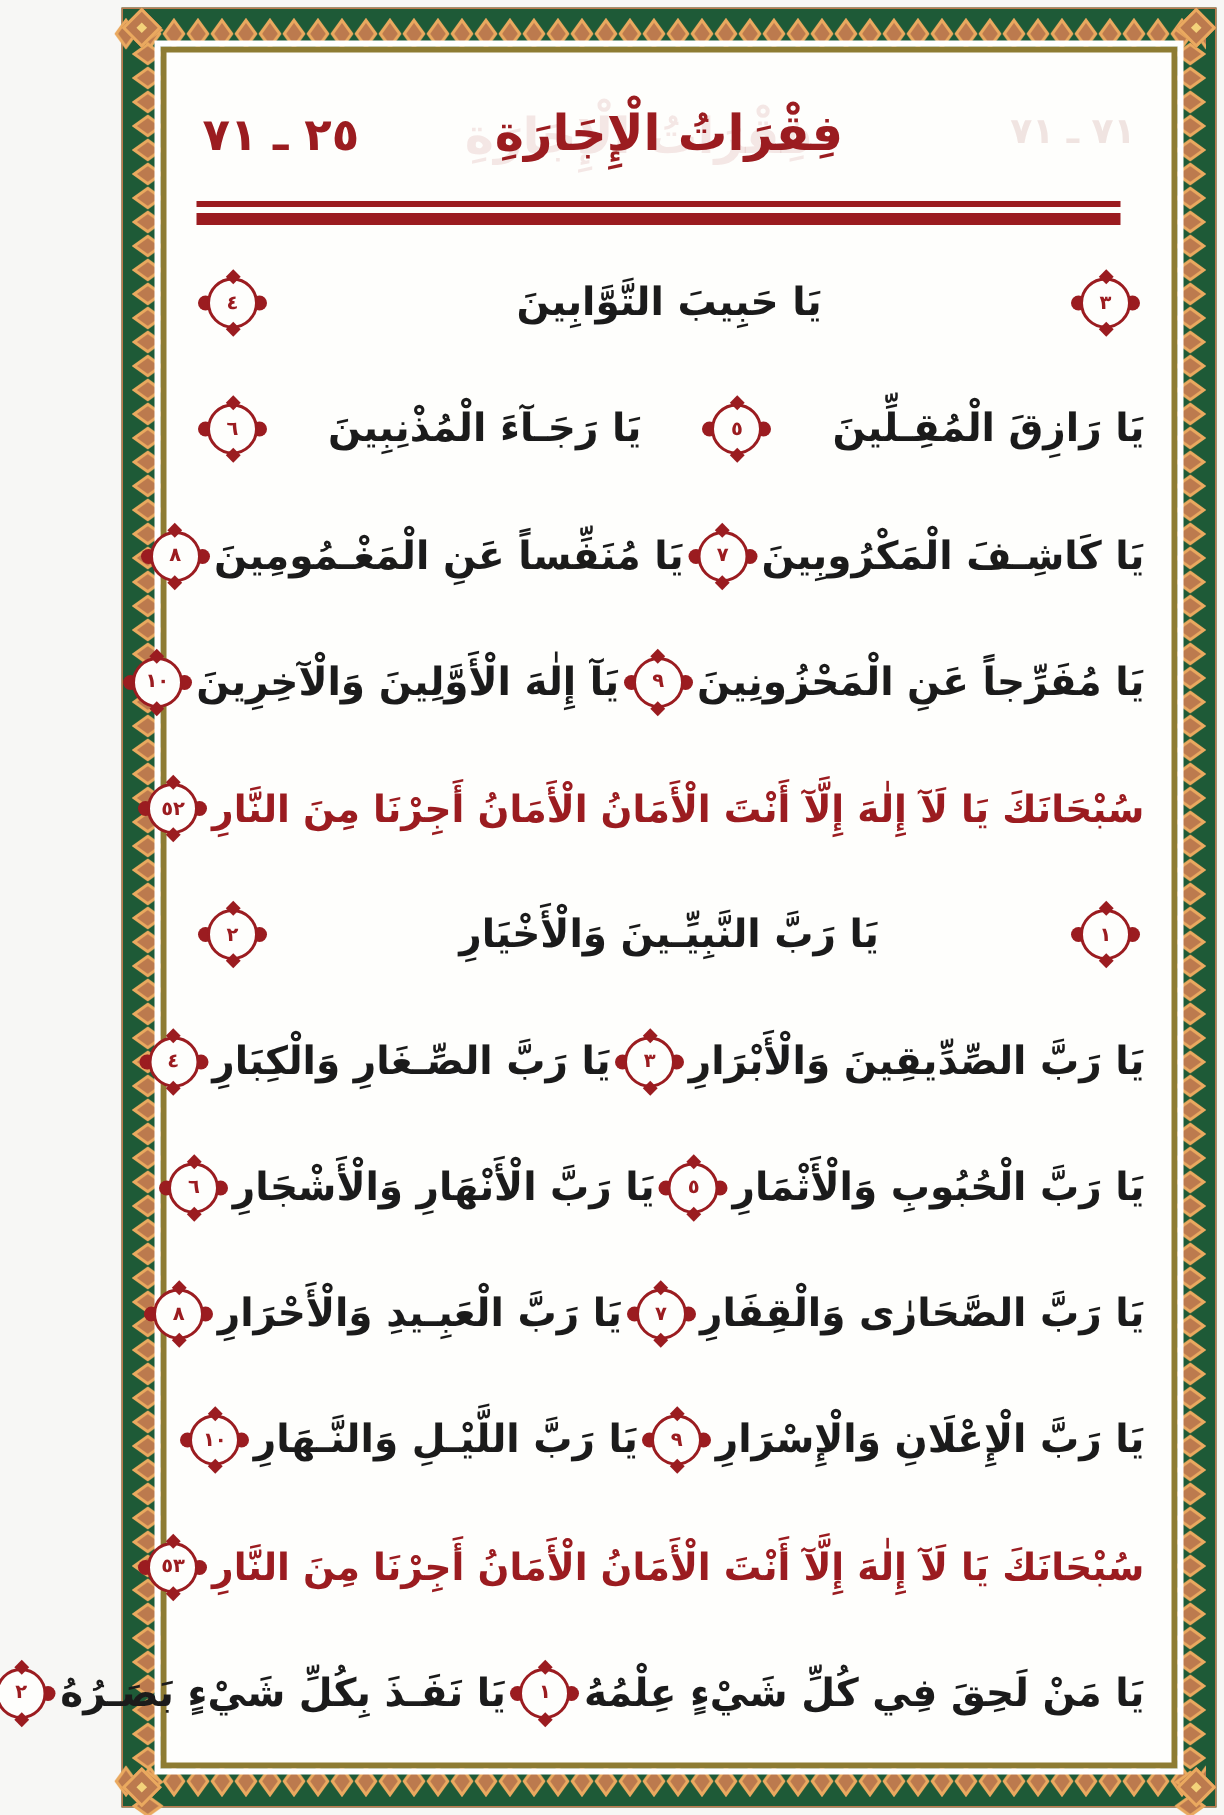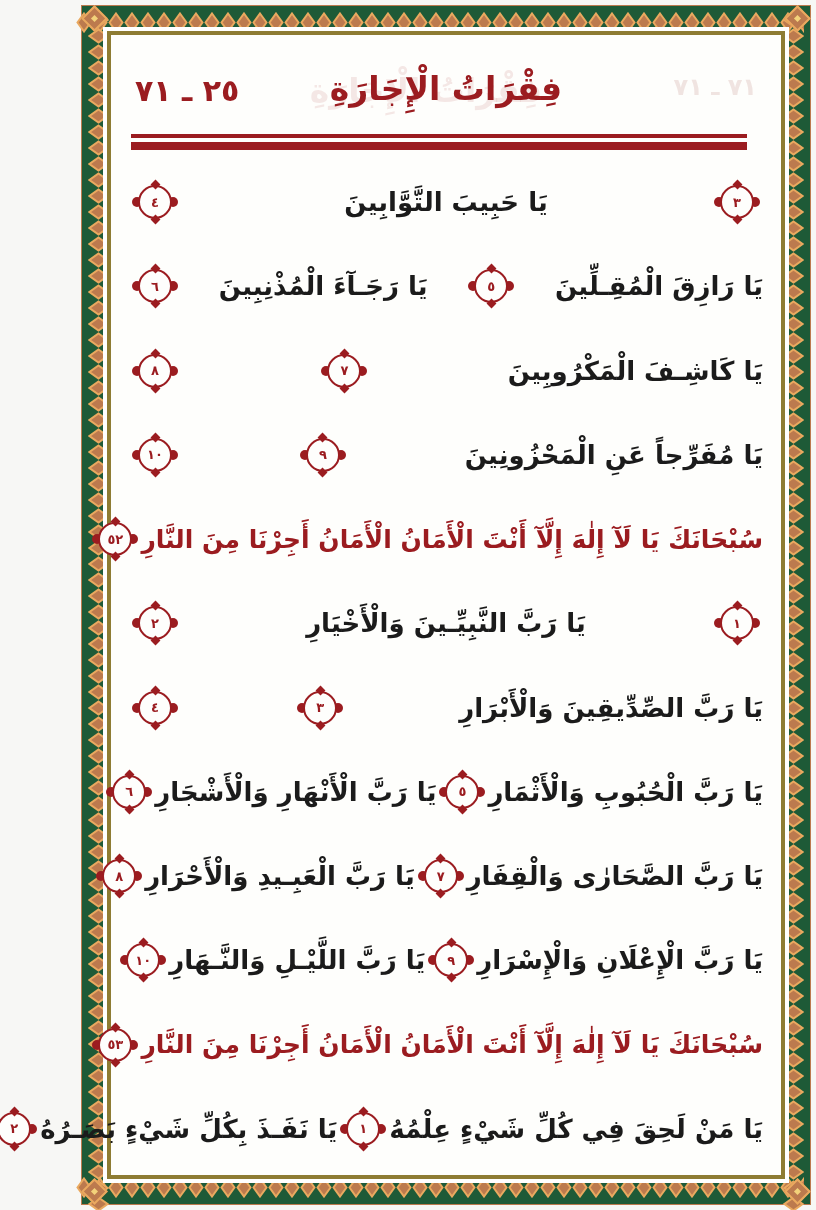--- a/index.html
+++ b/index.html
@@ -192,29 +192,31 @@
           <span class="phrase">يَا رَجَـآءَ الْمُذْنِبِينَ</span>
           <span class="medallion">
             <span class="mnum">٦</span>
           </span>
         </div>
         <div class="row black">
           <span class="phrase">يَا كَاشِـفَ الْمَكْرُوبِينَ</span>
           <span class="medallion">
             <span class="mnum">٧</span>
           </span>
+          <span class="phrase">يَا مُنَفِّساً عَنِ الْمَغْـمُومِينَ</span>
           <span class="medallion">
             <span class="mnum">٨</span>
           </span>
         </div>
         <div class="row black">
           <span class="phrase">يَا مُفَرِّجاً عَنِ الْمَحْزُونِينَ</span>
           <span class="medallion">
             <span class="mnum">٩</span>
           </span>
+          <span class="phrase">يَآ إِلٰهَ الْأَوَّلِينَ وَالْآخِرِينَ</span>
           <span class="medallion">
             <span class="mnum">١٠</span>
           </span>
         </div>
         <div class="row red">
           <span class="phrase">سُبْحَانَكَ يَا لَآ إِلٰهَ إِلَّآ أَنْتَ الْأَمَانُ الْأَمَانُ أَجِرْنَا مِنَ النَّارِ</span>
           <span class="medallion">
             <span class="mnum">٥٢</span>
           </span>
         </div>
@@ -225,20 +227,21 @@
           <span class="phrase">يَا رَبَّ النَّبِيِّـينَ وَالْأَخْيَارِ</span>
           <span class="medallion">
             <span class="mnum">٢</span>
           </span>
         </div>
         <div class="row black">
           <span class="phrase">يَا رَبَّ الصِّدِّيقِينَ وَالْأَبْرَارِ</span>
           <span class="medallion">
             <span class="mnum">٣</span>
           </span>
+          <span class="phrase">يَا رَبَّ الصِّـغَارِ وَالْكِبَارِ</span>
           <span class="medallion">
             <span class="mnum">٤</span>
           </span>
         </div>
         <div class="row black">
           <span class="phrase">يَا رَبَّ الْحُبُوبِ وَالْأَثْمَارِ</span>
           <span class="medallion">
             <span class="mnum">٥</span>
           </span>
           <span class="phrase">يَا رَبَّ الْأَنْهَارِ وَالْأَشْجَارِ</span>

